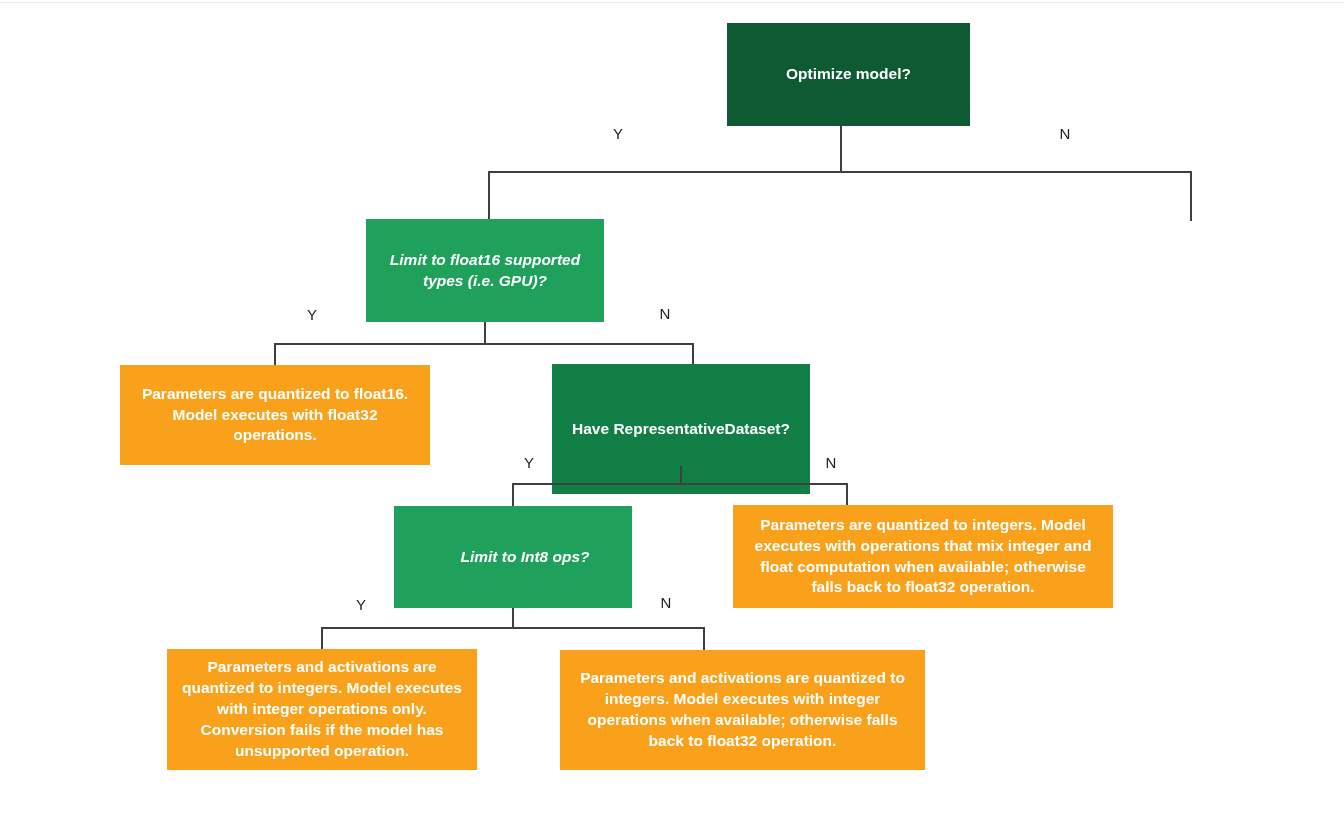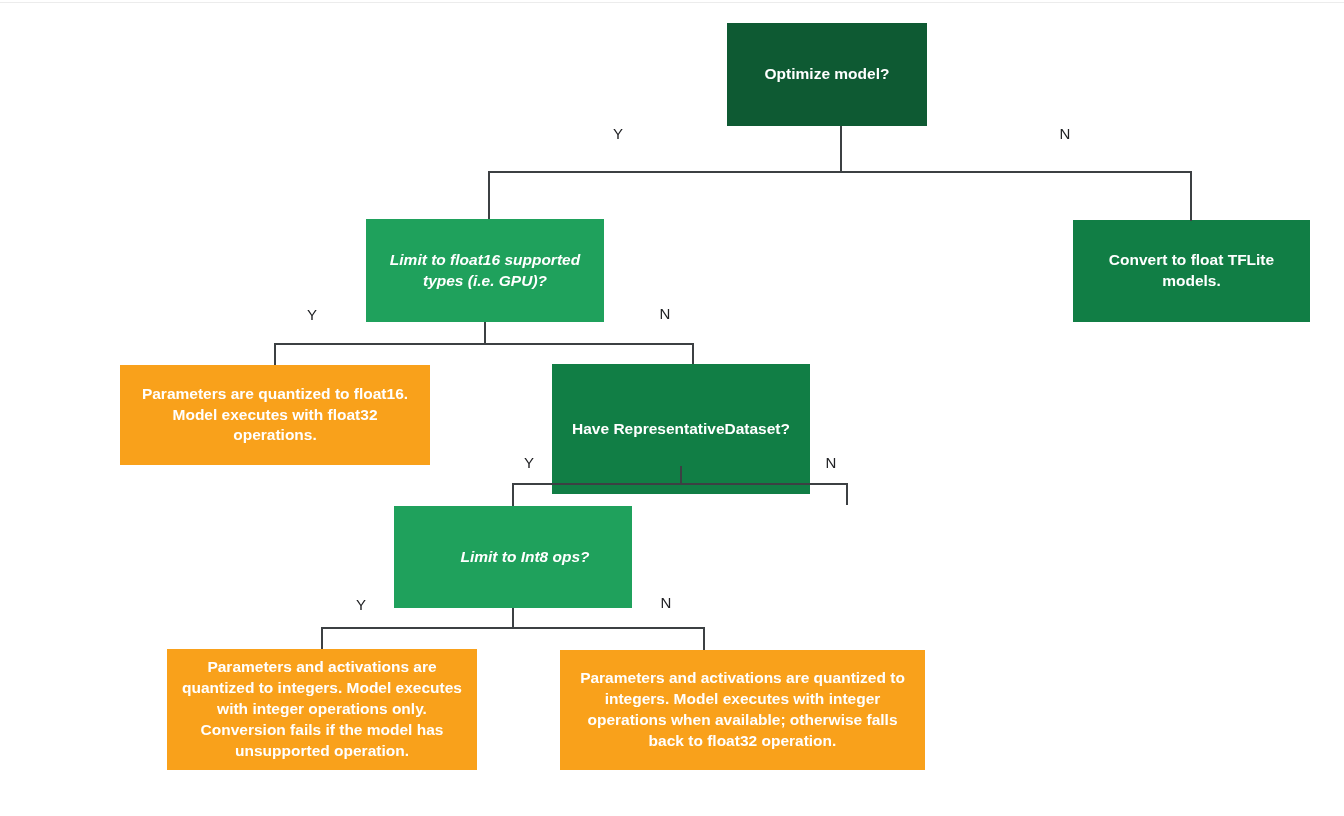--- a/index.html
+++ b/index.html
@@ -45,32 +45,32 @@
     color: var(--branch-label-text, #202124);
   }
 </style>
 </head>
 <body>
 
 <div id="stage">
 
   <div class="top-rule"></div>
 
-  <div class="node q-dark" style="left:727px; top:23px; width:200px; height:103px;">Optimize model?</div>
+  <div class="node q-dark" style="left:727px; top:23px; width:243px; height:103px;">Optimize model?</div>
 
   <div class="node q-light" style="left:366px; top:219px; width:238px; height:103px;">Limit to float16 supported types (i.e. GPU)?</div>
 
-  <div class="node q-mid" style="left:1073px; top:220px; width:237px; height:102px;">Convert to float TFLite models.</div>
 
   <div class="node result" style="left:120px; top:365px; width:310px; height:100px;">Parameters are quantized to float16. Model executes with float32 operations.</div>
 
   <div class="node q-mid" style="left:552px; top:364px; width:258px; height:130px;">Have RepresentativeDataset?</div>
 
   <div class="node q-light" style="left:394px; top:506px; width:238px; height:102px;padding-left:36px;">Limit to Int8 ops?</div>
 
+  <div class="node result" style="left:733px; top:505px; width:380px; height:103px;">Parameters are quantized to integers. Model executes with operations that mix integer and float computation when available; otherwise falls back to float32 operation.</div>
 
   <div class="node result" style="left:167px; top:649px; width:310px; height:121px;">Parameters and activations are quantized to integers. Model executes with integer operations only. Conversion fails if the model has unsupported operation.</div>
 
   <div class="node result" style="left:560px; top:650px; width:365px; height:120px;">Parameters and activations are quantized to integers. Model executes with integer operations when available; otherwise falls back to float32 operation.</div>
 
   <div class="edge" style="left:840px; top:126px; width:2px; height:46px;"></div>
   <div class="edge" style="left:488px; top:171px; width:704px; height:2px;"></div>
   <div class="edge" style="left:488px; top:171px; width:2px; height:48px;"></div>
   <div class="edge" style="left:1190px; top:171px; width:2px; height:50px;"></div>
 

